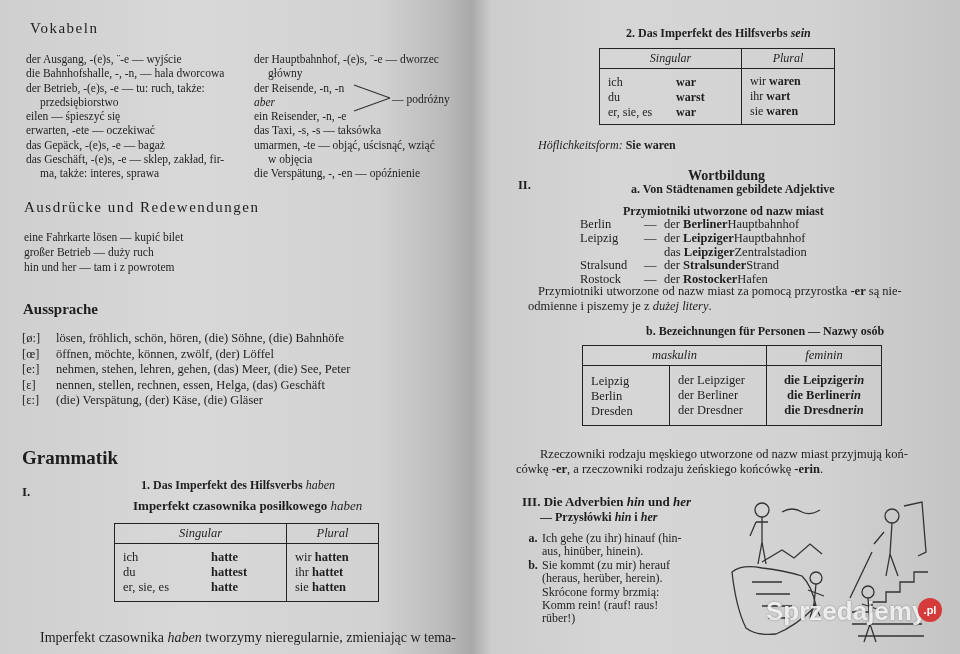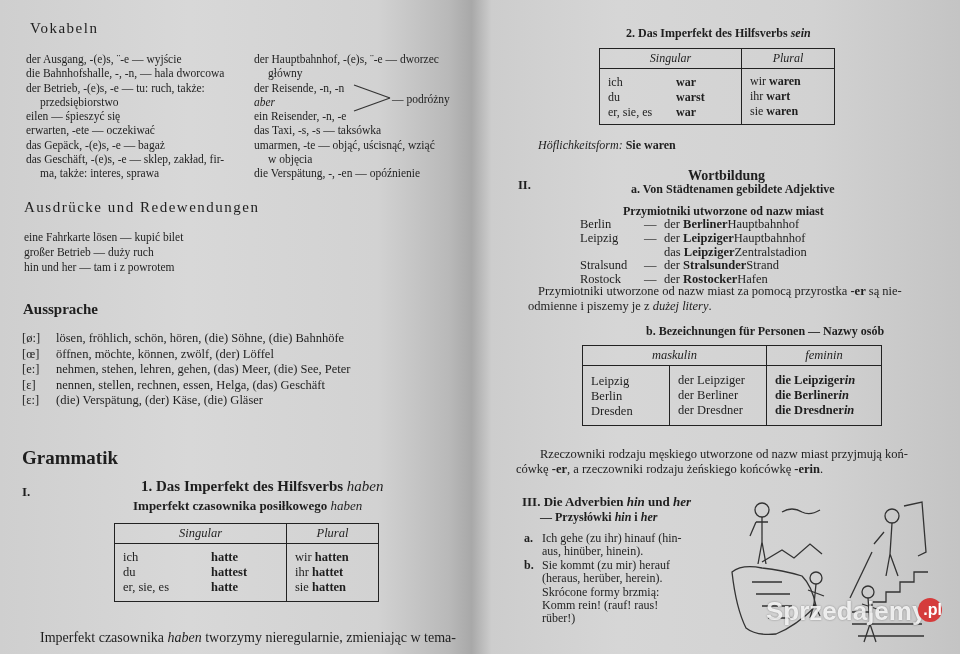--- a/index.html
+++ b/index.html
@@ -17,39 +17,39 @@
   .page-right {
     left:472px; width:488px;
     background: linear-gradient(90deg, #a9a9a9 0%, #cdcdcd 4%, #d6d6d6 30%, #d2d2d2 70%, #c4c4c4 100%);
   }
   .abs { position:absolute; white-space:nowrap; }
   .h-spaced { font-size:15px; letter-spacing:1.5px; }
   .h-bold { font-weight:bold; font-size:15px; }
   .h-big { font-weight:bold; font-size:19px; }
   .small { font-size:11.5px; line-height:14.3px; }
   .med { font-size:12.5px; line-height:15px; }
-  .bold { font-weight:bold; }
+  .bold { font-weight:bold;text-align:center; }
   .ital { font-style:italic; }
   table.conj { border-collapse:collapse; position:absolute; font-size:12.5px; }
   table.conj td, table.conj th { border:1.5px solid #222; padding:2px 8px; vertical-align:middle; }
   table.conj th { font-weight:normal; font-style:italic; text-align:center; }
   .row { display:flex; }
   .col-a { width:88px; }
   .vocab-line { display:block; }
   .indent { padding-left:14px; }
   .illus { position:absolute; }
   .watermark {
     position:absolute; font-family:"Liberation Sans", sans-serif; font-weight:bold;
     font-size:26px; color:rgba(255,255,255,0.85);
     text-shadow:0 0 2px rgba(0,0,0,0.4);
   }
   .wm-badge {
     position:absolute; width:24px; height:24px; border-radius:50%;
     background:#d53b3b; color:#fff; font-family:"Liberation Sans", sans-serif;
-    font-size:16px; font-weight:bold; text-align:right; line-height:24px;
+    font-size:11px; font-weight:bold; text-align:center; line-height:24px;
   }
 </style>
 </head>
 <body>
 
 <div class="page page-left">
 
   <div class="abs h-spaced" style="left:30px;top:20px;">Vokabeln</div>
 
   <div class="abs small" style="left:26px;top:52px;">
@@ -108,21 +108,21 @@
         <span>nennen, stellen, rechnen, essen, Helga, (das) Geschäft</span>
       </div>
     <div class="row">
         <span style="width:34px">[ɛ:]</span>
         <span>(die) Verspätung, (der) Käse, (die) Gläser</span>
       </div>
   </div>
 
   <div class="abs h-big" style="left:22px;top:447px;">Grammatik</div>
   <div class="abs bold" style="left:22px;top:484px;font-size:13px;">I.</div>
-  <div class="abs bold" style="left:141px;top:478px;font-size:15px;">
+  <div class="abs bold" style="left:141px;top:478px;font-size:12px;">
     <span>1. Das Imperfekt des Hilfsverbs </span><span class="ital" style="font-weight:normal">haben</span>
   </div>
   <div class="abs bold" style="left:133px;top:498px;font-size:13px;">
     <span>Imperfekt czasownika posiłkowego </span><span class="ital" style="font-weight:normal">haben</span>
   </div>
 
   <table class="conj" style="left:114px;top:523px;width:265px;">
     <tbody>
         <tr>
       <th style="width:155px">Singular</th>

